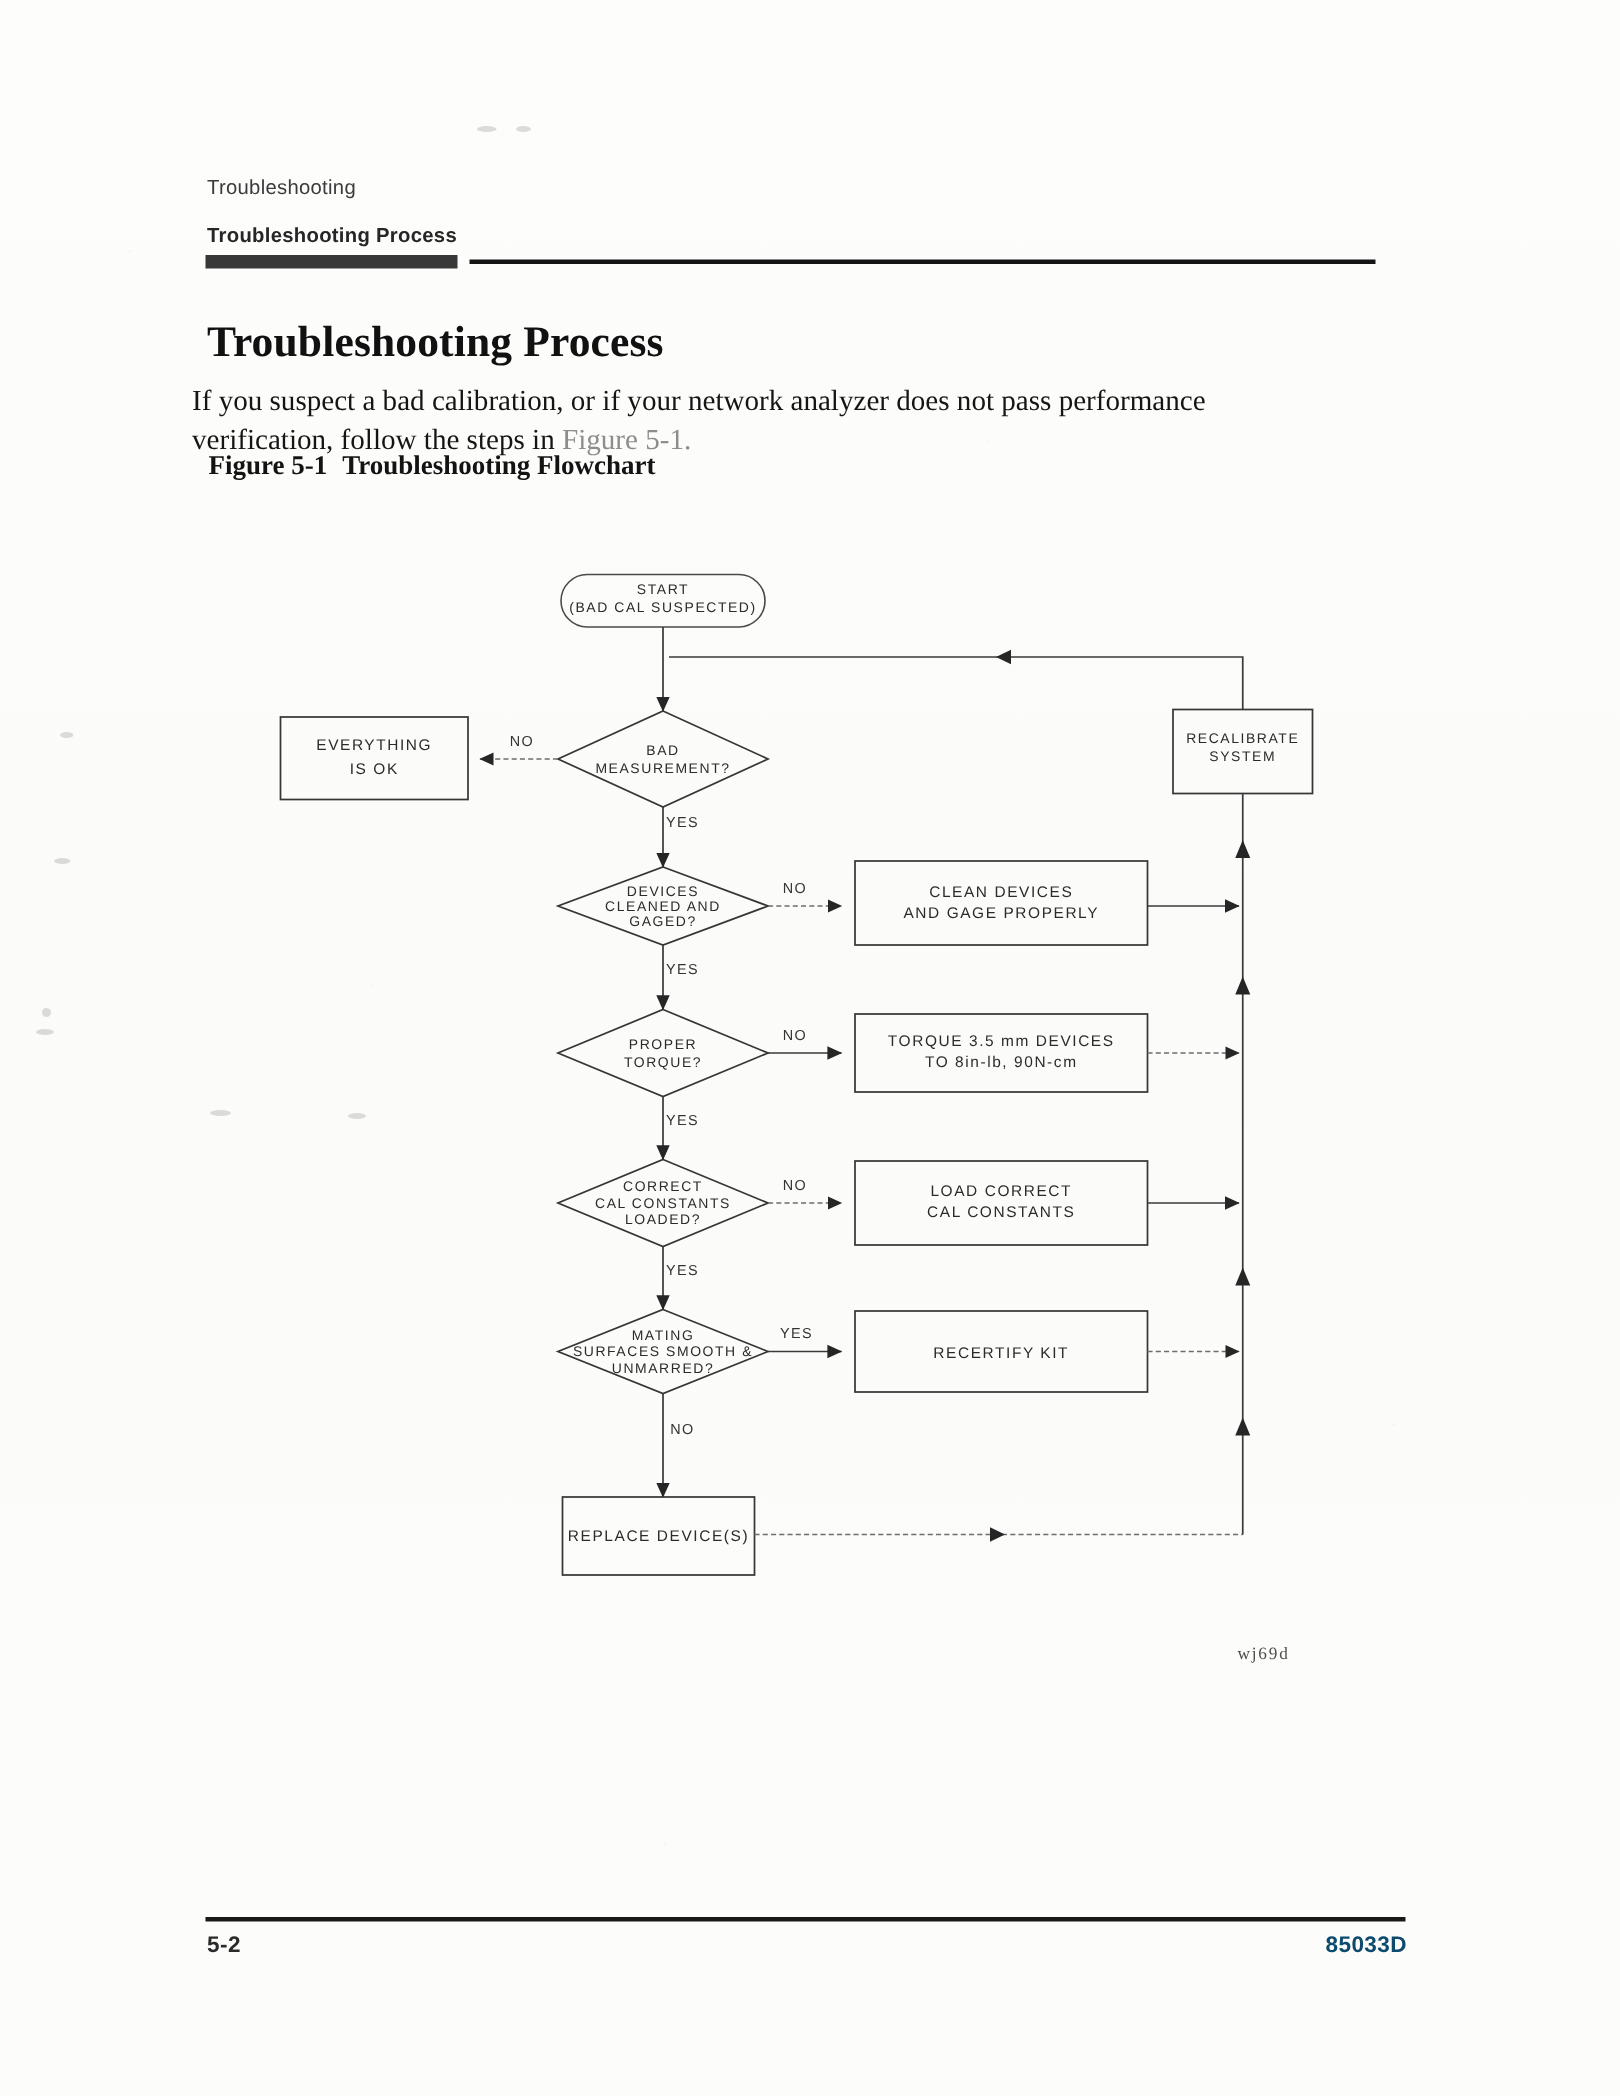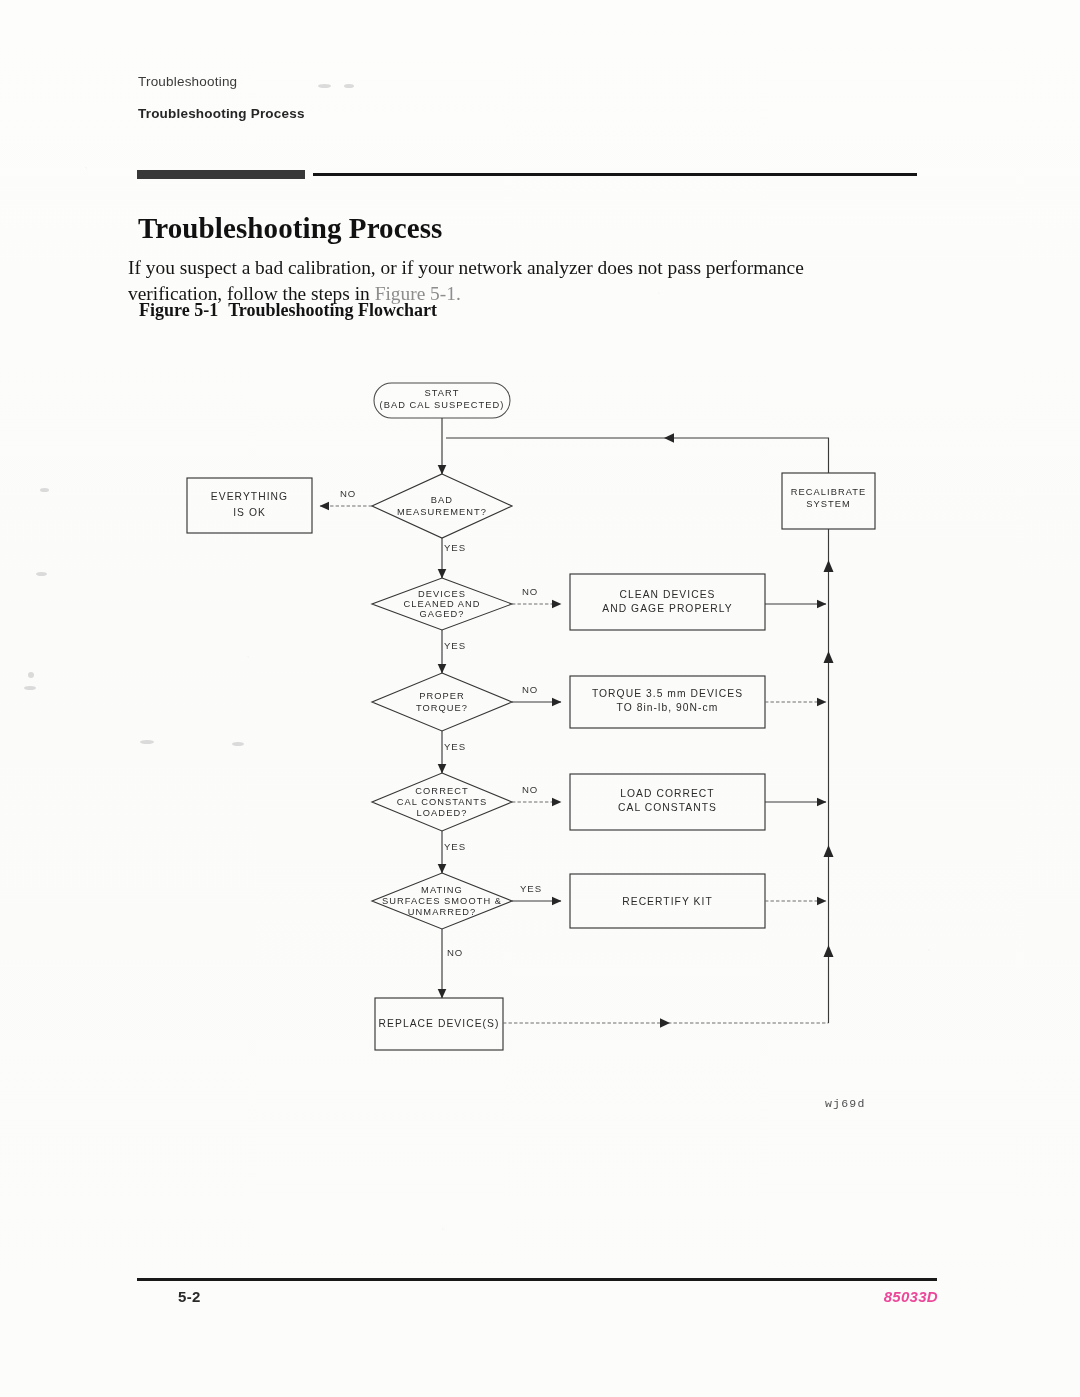--- a/index.html
+++ b/index.html
@@ -17,21 +17,21 @@
       radial-gradient(circle at 61% 21%, rgba(0,0,0,0.02) 0 1px, transparent 1px),
       radial-gradient(circle at 86% 68%, rgba(0,0,0,0.018) 0 1px, transparent 1px),
       radial-gradient(circle at 41% 88%, rgba(0,0,0,0.018) 0 1px, transparent 1px),
       linear-gradient(180deg,#fdfdfc 0%, #fbfbfa 45%, #fcfcfb 100%);
   }
   .speck{position:absolute;background:#b9b9b9;border-radius:50%;opacity:.5;}
 
   
   .runhead{
     position:absolute;left:138px;font-family:"Liberation Sans", sans-serif;
-    font-size:13.5px;letter-spacing:.2px;color:#3b3b3b;
+    font-size:13.5px;letter-spacing:.2px;color:#3b3b3b;margin-top:43px;
   }
   .runhead.l1{top:74px;font-weight:400;}
   .runhead.l2{top:106px;font-weight:700;color:#262626;}
 
   
   .rulewrap{position:absolute;left:137px;top:168px;width:780px;height:12px;}
   .rule-block{position:absolute;left:0;top:2px;width:168px;height:9px;background:#1c1c1c;
       opacity:.88;}
   .rule-line{position:absolute;left:176px;top:5px;width:604px;height:3px;background:#151515;}
 
@@ -64,30 +64,30 @@
   #flow .t-small{font-size:9.3px;}
   #flow .t-lbl{font-size:9.6px;letter-spacing:.9px;fill:#343434;}
   #flow .shape{fill:none;stroke:#363636;stroke-width:1.15;}
   #flow .shape-soft{fill:none;stroke:#4a4a4a;stroke-width:1.05;}
   #flow .conn{stroke:#3a3a3a;stroke-width:1.15;fill:none;}
   #flow .conn-f{stroke:#6e6e6e;stroke-width:1.1;fill:none;stroke-dasharray:3.4 2.1;}
   #flow .head{fill:#262626;}
 
   .figid{
     position:absolute;left:825px;top:1097px;
-    font-family:Liberation Mono, monospace;font-size:11.5px;
+    font-family:Liberation Serif, serif;font-size:11.5px;
     letter-spacing:1.2px;color:#4f4f4f;
   }
 
   
   .footrule{position:absolute;left:137px;top:1278px;width:800px;height:2.5px;background:#191919;}
   .footl{position:absolute;left:138px;top:1288px;font-family:"Liberation Sans", sans-serif;
-      font-weight:700;font-size:15px;color:#2a2a2a;letter-spacing:.3px;margin-left:40px;}
+      font-weight:700;font-size:15px;color:#2a2a2a;letter-spacing:.3px;}
   .footr{position:absolute;right:142px;top:1288px;font-family:"Liberation Sans", sans-serif;
-      font-weight:700;font-size:15px;color:#ec4899;letter-spacing:.3px;font-style:italic;}
+      font-weight:700;font-size:15px;color:#0c4a6e;letter-spacing:.3px;}
 </style>
 </head>
 <body>
 
 <div id="page"></div>
 
 <div class="speck" style="left:40px;top:488px;width:9px;height:4px;"></div>
 <div class="speck" style="left:36px;top:572px;width:11px;height:4px;"></div>
 <div class="speck" style="left:28px;top:672px;width:6px;height:6px;"></div>
 <div class="speck" style="left:24px;top:686px;width:12px;height:4px;"></div>

